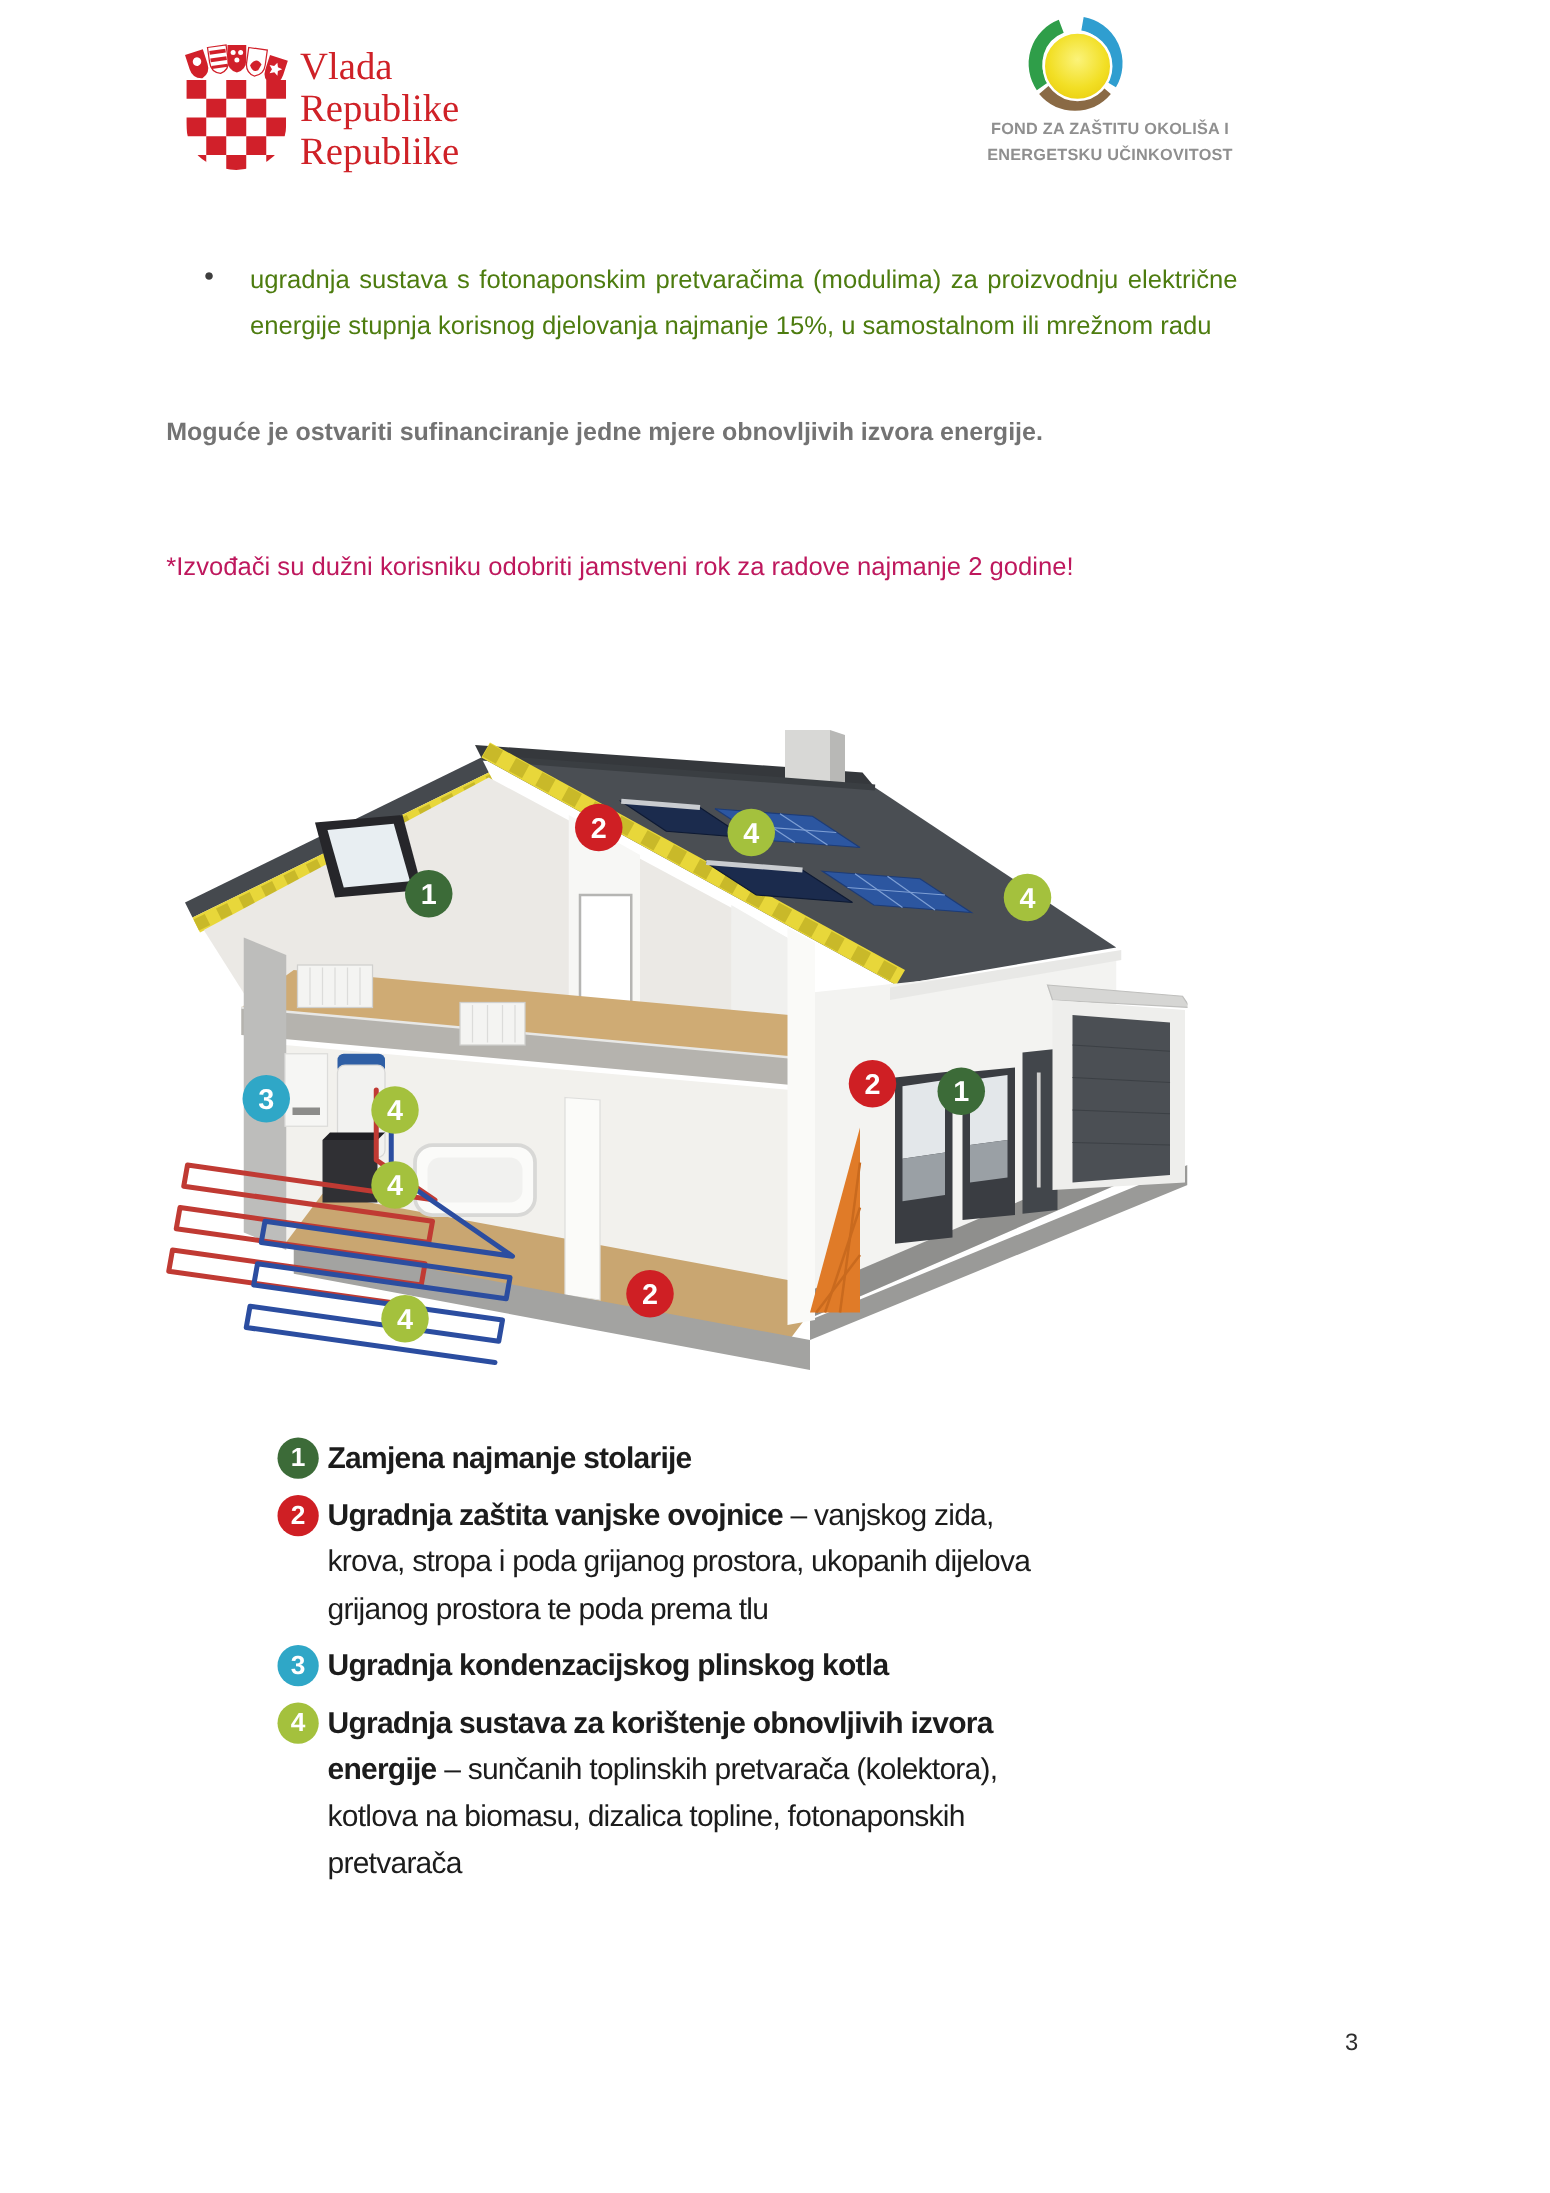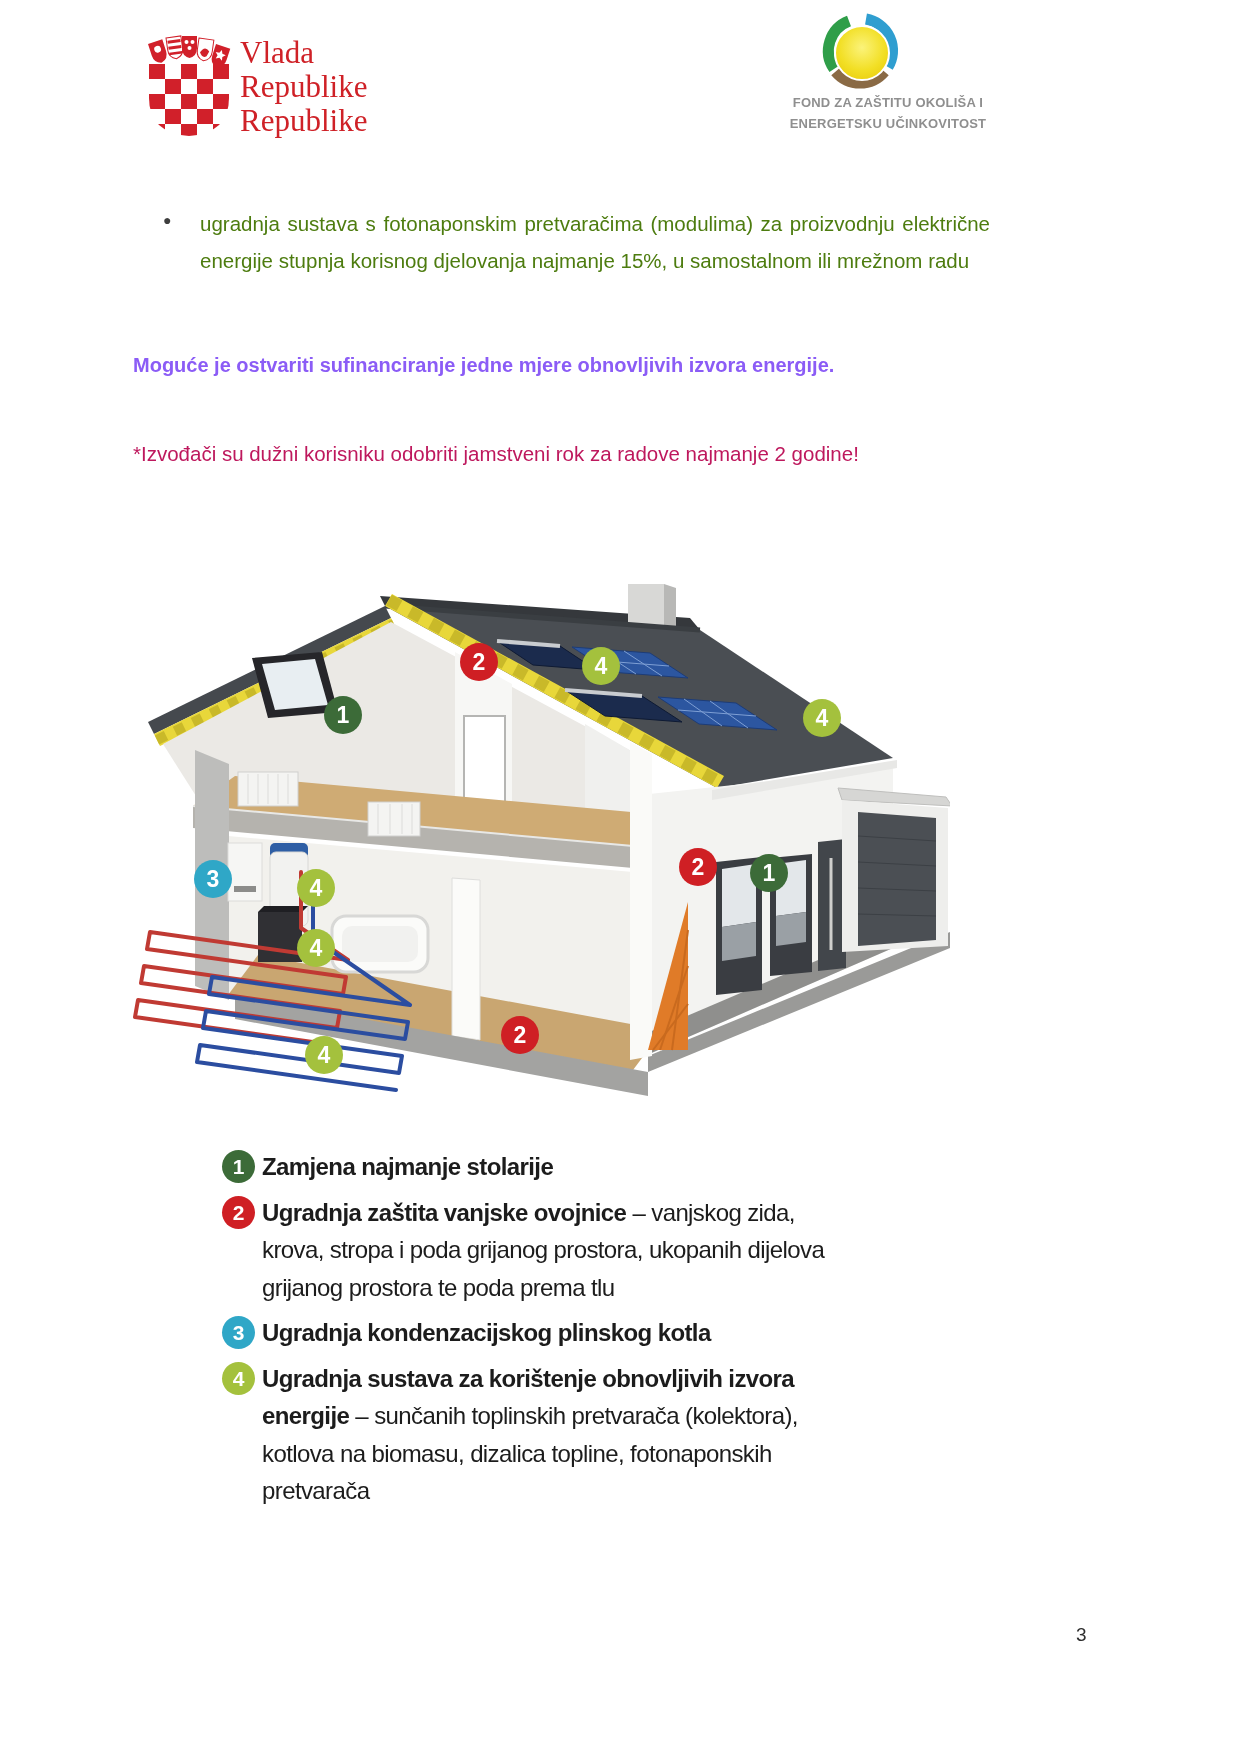--- a/index.html
+++ b/index.html
@@ -10,21 +10,21 @@
   .gov-title{position:absolute;left:240px;top:36px;font-family:"Liberation Serif",serif;
              color:#cf2127;font-size:31px;line-height:34px;}
   .fund-logo{position:absolute;left:800px;top:6px;}
   .fund-text{position:absolute;left:755px;top:92px;width:210px;text-align:center;
              color:#8f8f8f;font-size:13px;font-weight:bold;line-height:21px;letter-spacing:.2px;margin-left:28px;}
   
   .bullet-dot{position:absolute;left:163px;top:212px;font-size:14px;color:#3e3e3e;}
   .bullet-par{position:absolute;left:200px;top:205px;width:790px;font-size:20.5px;
               line-height:37px;text-align:justify;color:#4d7c0f;}
   .bold-note{position:absolute;left:133px;top:335px;width:900px;font-size:20px;
-             font-weight:bold;color:#8b5cf6;margin-top:19px;}
+             font-weight:bold;color:#737373;}
   .warranty{position:absolute;left:133px;top:442px;width:920px;font-size:20.5px;color:#be185d;}
   
   .house{position:absolute;left:130px;top:580px;width:820px;height:520px;}
   
   .legend{position:absolute;left:198px;top:1148px;width:640px;}
   .legend-item{position:relative;padding-left:64px;margin-bottom:8px;font-size:24px;
                line-height:37.5px;letter-spacing:-0.6px;color:#1c1c1c;}
   .legend-badge{position:absolute;left:24px;top:2px;width:33px;height:33px;border-radius:50%;
                 color:#fff;font-size:21px;font-weight:bold;text-align:center;line-height:33px;
                 letter-spacing:0;}

